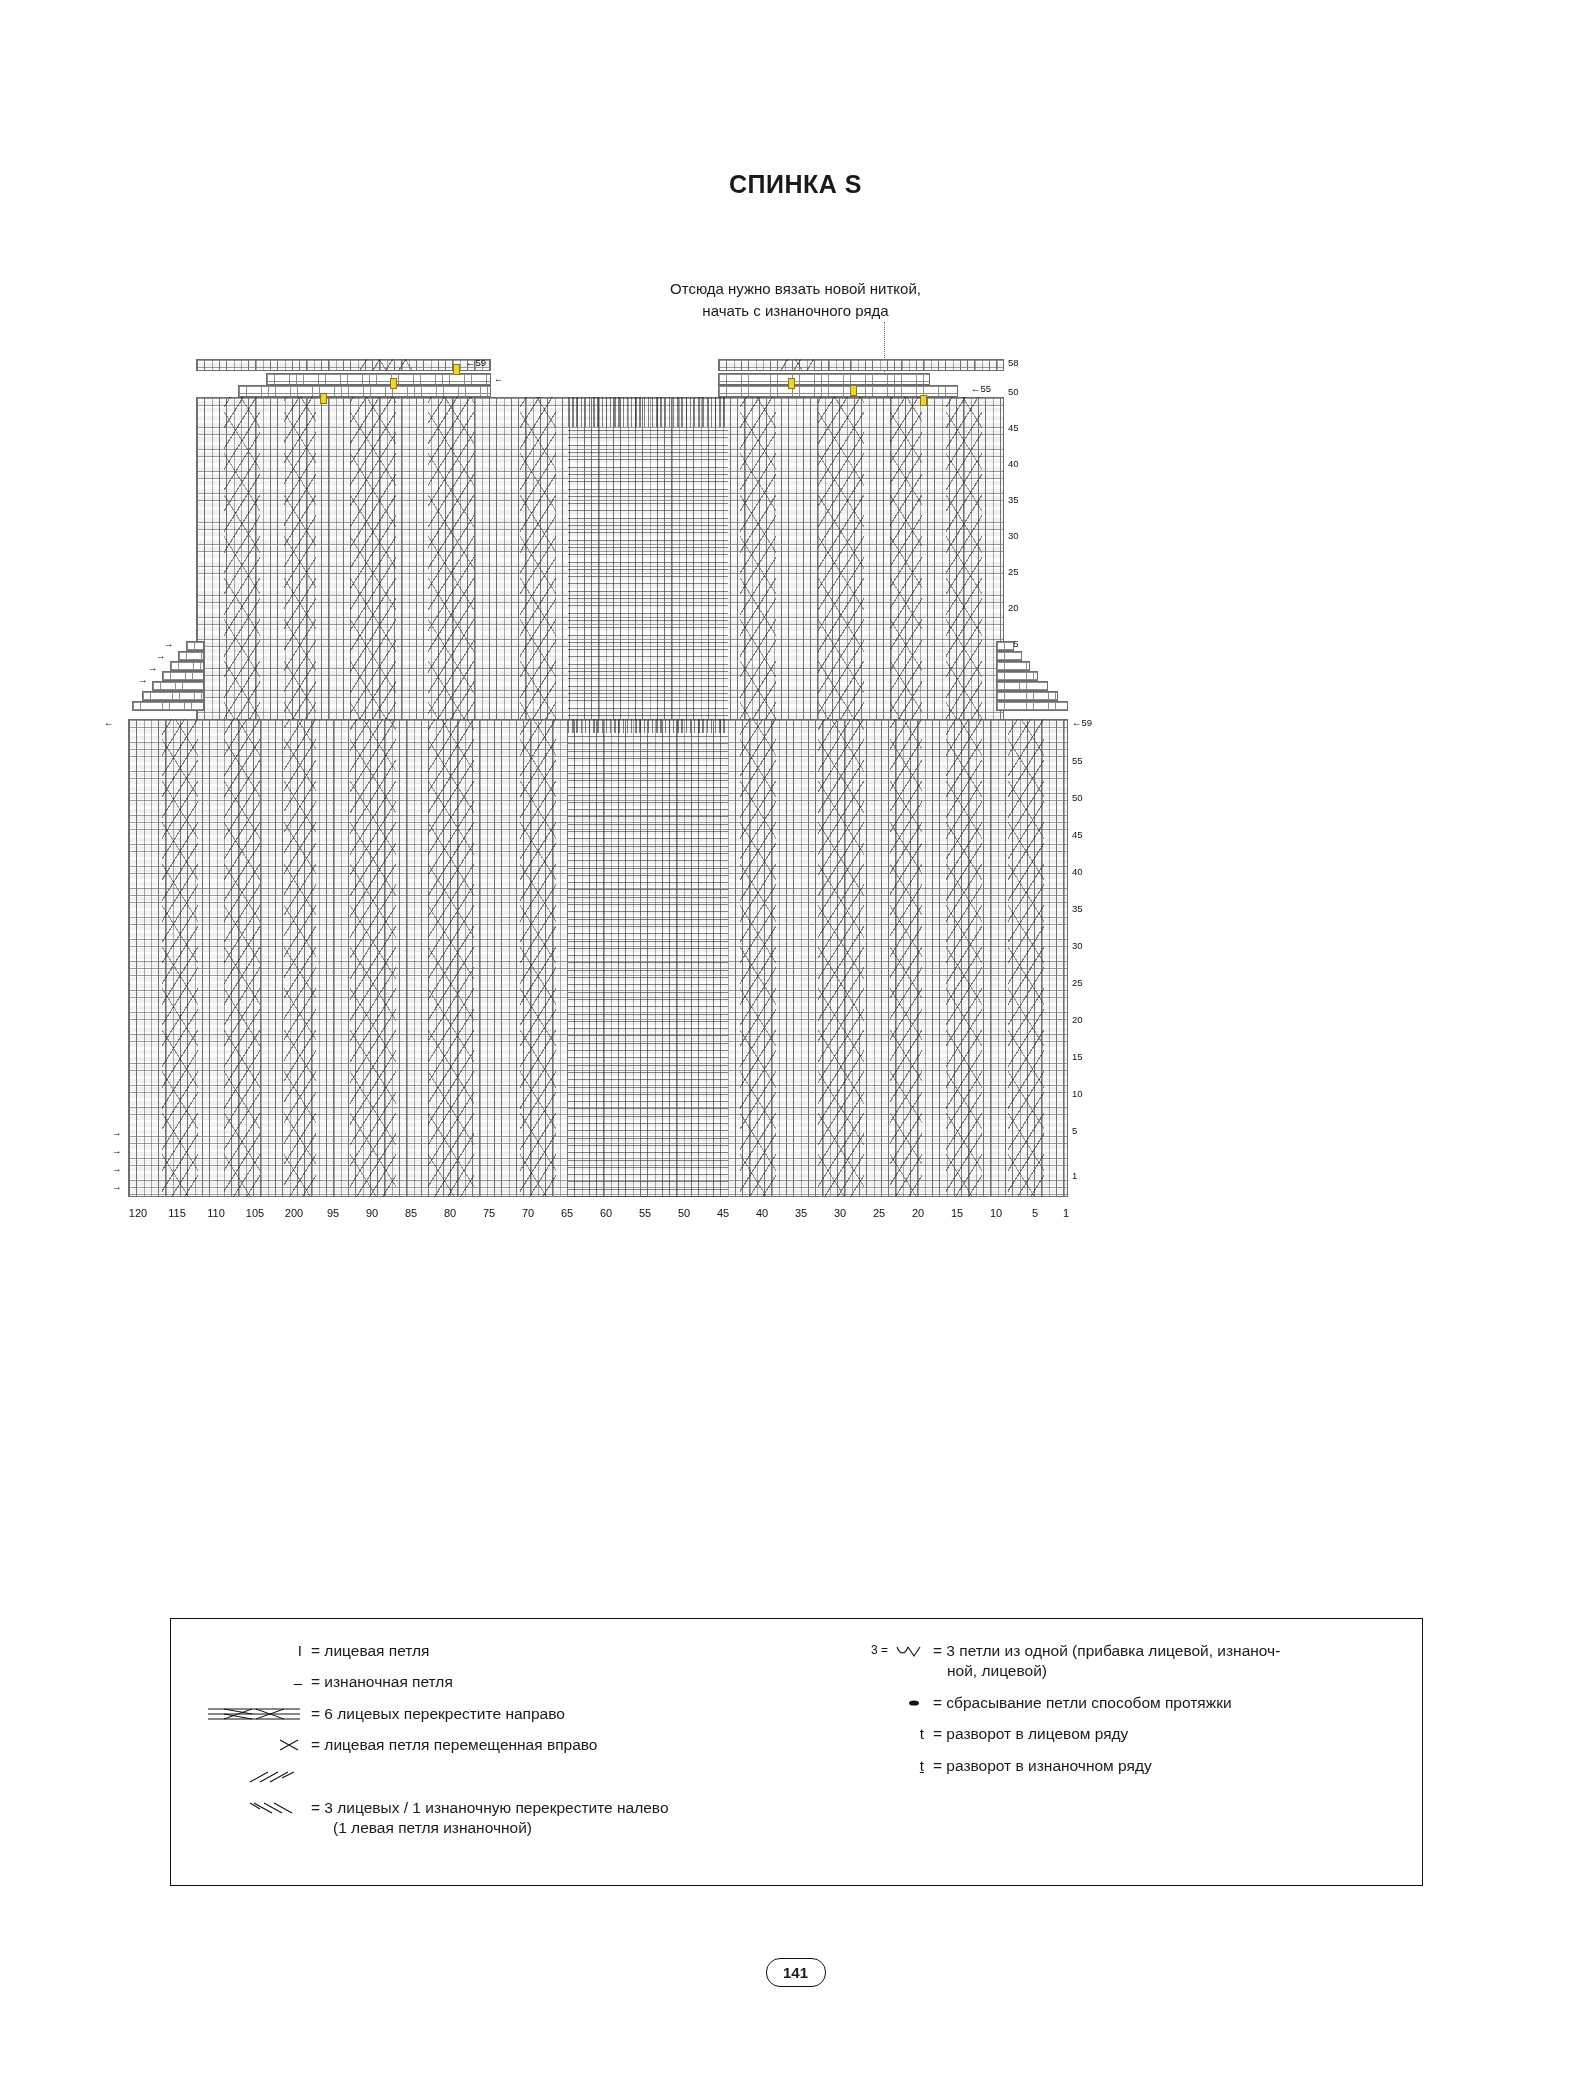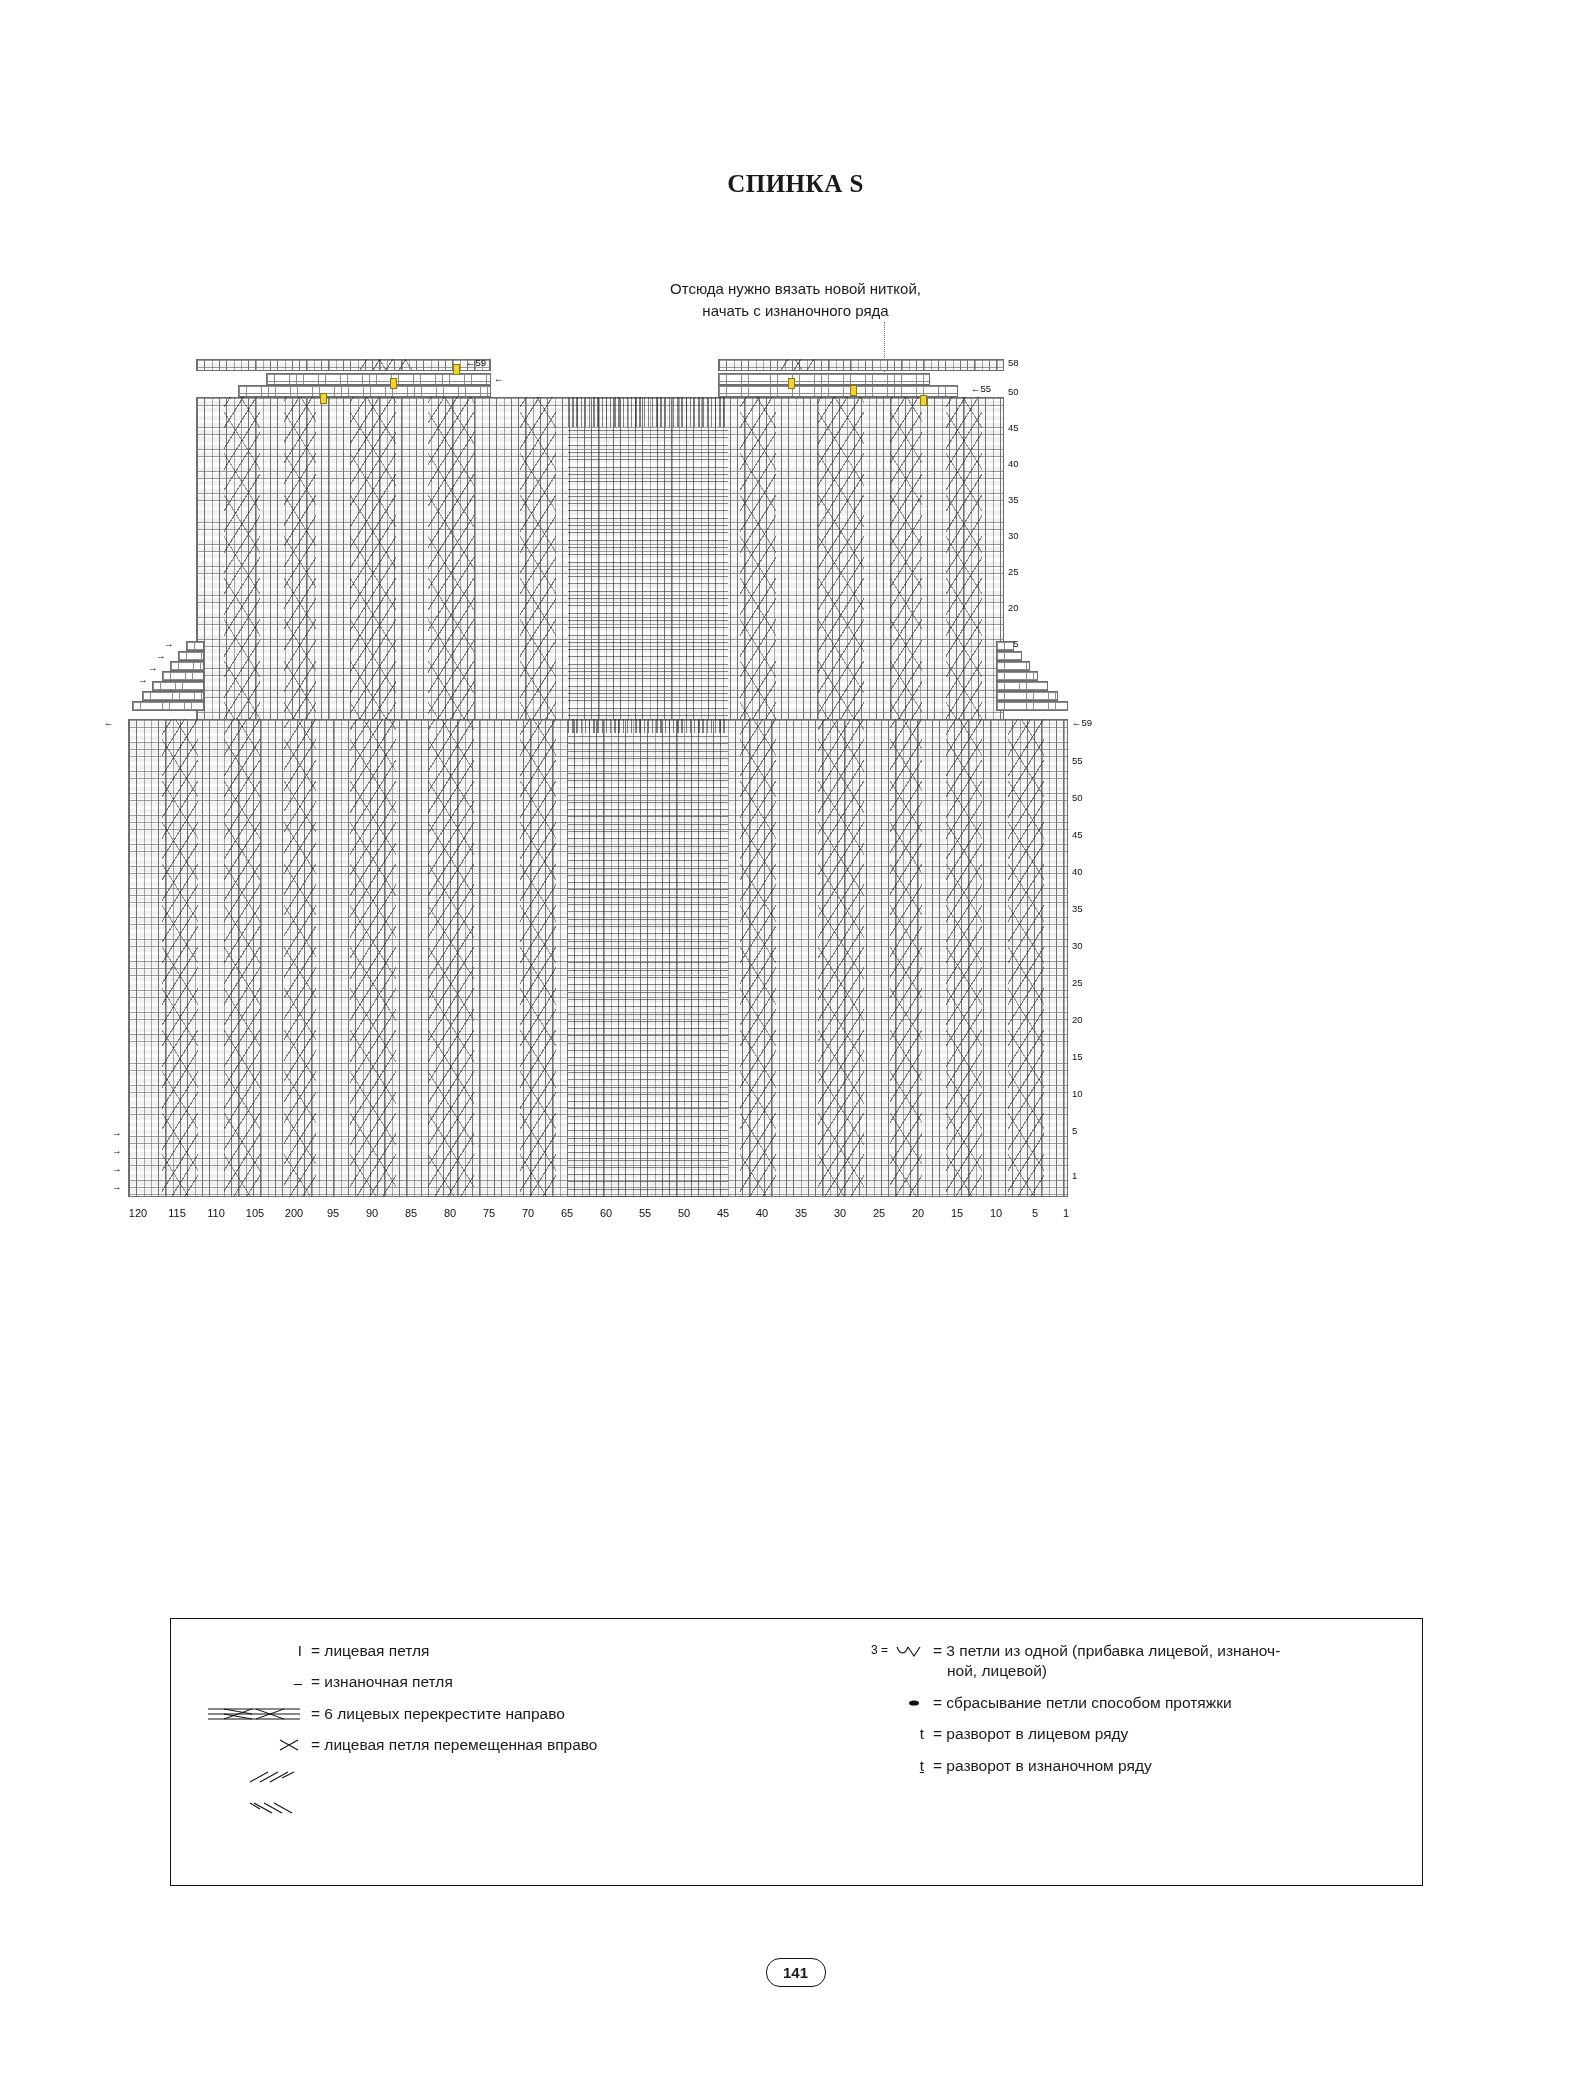--- a/index.html
+++ b/index.html
@@ -19,21 +19,20 @@
   
   .page-title {
     position: absolute;
     top: 170px;
     left: 0;
     width: 100%;
     text-align: center;
     font-size: 25px;
     font-weight: bold;
     letter-spacing: 0.5px;
-    font-family: Liberation Serif, serif;
   }
 
   
   .top-note {
     position: absolute;
     top: 278px;
     left: 0;
     width: 100%;
     text-align: center;
     font-size: 15px;
@@ -390,20 +389,24 @@
       </div>
     </div>
 
     <div class="legend-row">
       <div class="legend-sym">
         <svg class="sym" width="56" height="16" viewBox="0 0 56 16">
           <path d="M8,3 L26,13 M18,3 L36,13 M28,3 L46,13" stroke="#111" stroke-width="1.1" fill="none"></path>
           <path d="M4,3 L14,9" stroke="#111" stroke-width="1.1" fill="none"></path>
         </svg>
       </div>
+      <div class="legend-text">
+        <span>= 3 лицевых / 1 изнаночную перекрестите налево</span>
+        <span class="cont2">(1 левая петля изнаночной)</span>
+      </div>
     </div>
   </div>
 
   <div class="legend-col right">
 
 
     <div class="legend-row">
       <div class="legend-sym">
         <span style="font-size:12px; margin-right:6px;">3 =</span>
         <svg class="sym" width="30" height="16" viewBox="0 0 30 16">

